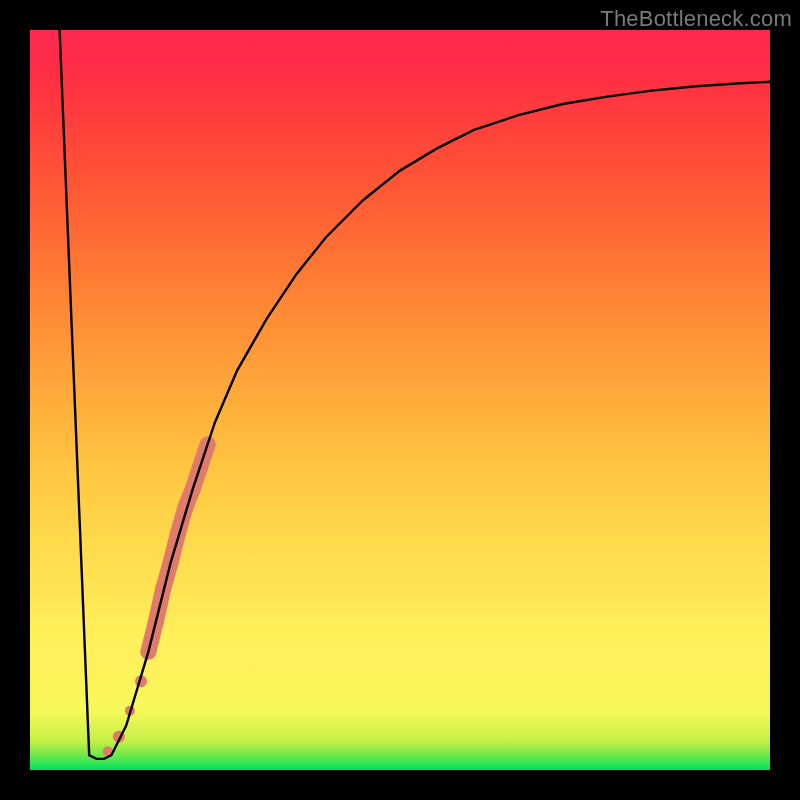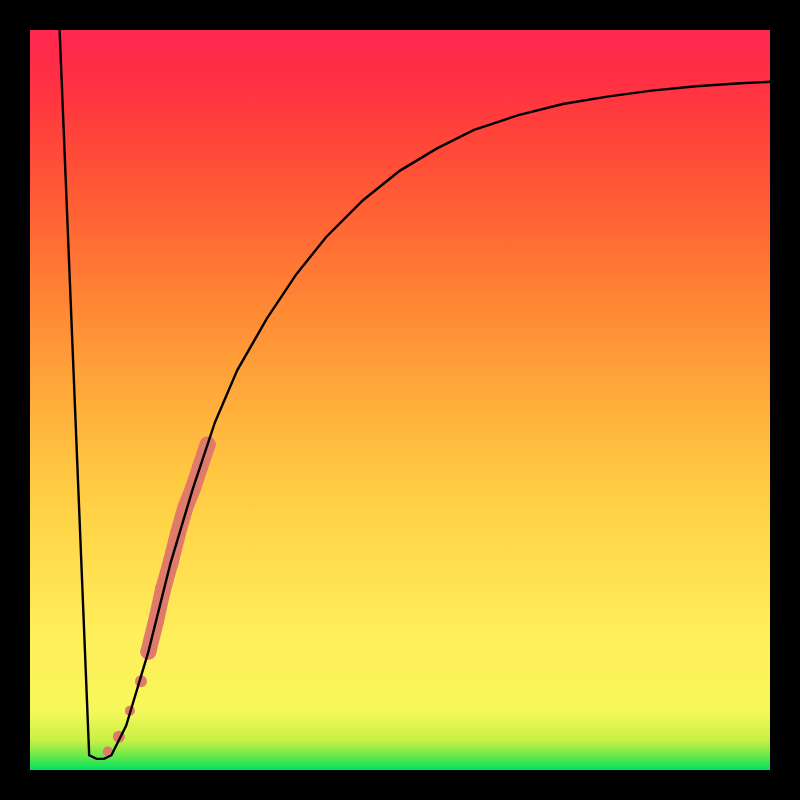--- a/index.html
+++ b/index.html
@@ -82,13 +82,14 @@
           <circle cx="148.00" cy="503.20" r="8" fill="#e07a6a"></circle>
           <circle cx="155.40" cy="477.30" r="8" fill="#e07a6a"></circle>
           <circle cx="162.80" cy="458.80" r="8" fill="#e07a6a"></circle>
           <circle cx="170.20" cy="436.60" r="8" fill="#e07a6a"></circle>
           <circle cx="177.60" cy="414.40" r="8" fill="#e07a6a"></circle>
           <path d="M118.40 621.60 L125.80 592.00 L133.20 558.70 L140.60 532.80 L148.00 503.20 L155.40 477.30 L162.80 458.80 L170.20 436.60 L177.60 414.40" fill="none" stroke="#e07a6a" stroke-width="16" stroke-linecap="round"></path>
         </g>
       <path id="curve-path" d="M29.60 0.00 L59.20 725.20 L66.60 728.90 L74.00 728.90 L81.40 725.20 L96.20 695.60 L118.40 621.60 L140.60 532.80 L162.80 458.80 L185.00 392.20 L207.20 340.40 L236.80 288.60 L266.40 244.20 L296.00 207.20 L333.00 170.20 L370.00 140.60 L407.00 118.40 L444.00 99.90 L488.40 85.10 L532.80 74.00 L577.20 66.60 L621.60 60.68 L666.00 56.24 L710.40 53.28 L740.00 51.80" fill="none" stroke="#000" stroke-width="2.4"></path>
     </svg>
   </div>
+  <div class="watermark">TheBottleneck.com</div>
 </div>
 
 </body></html>

